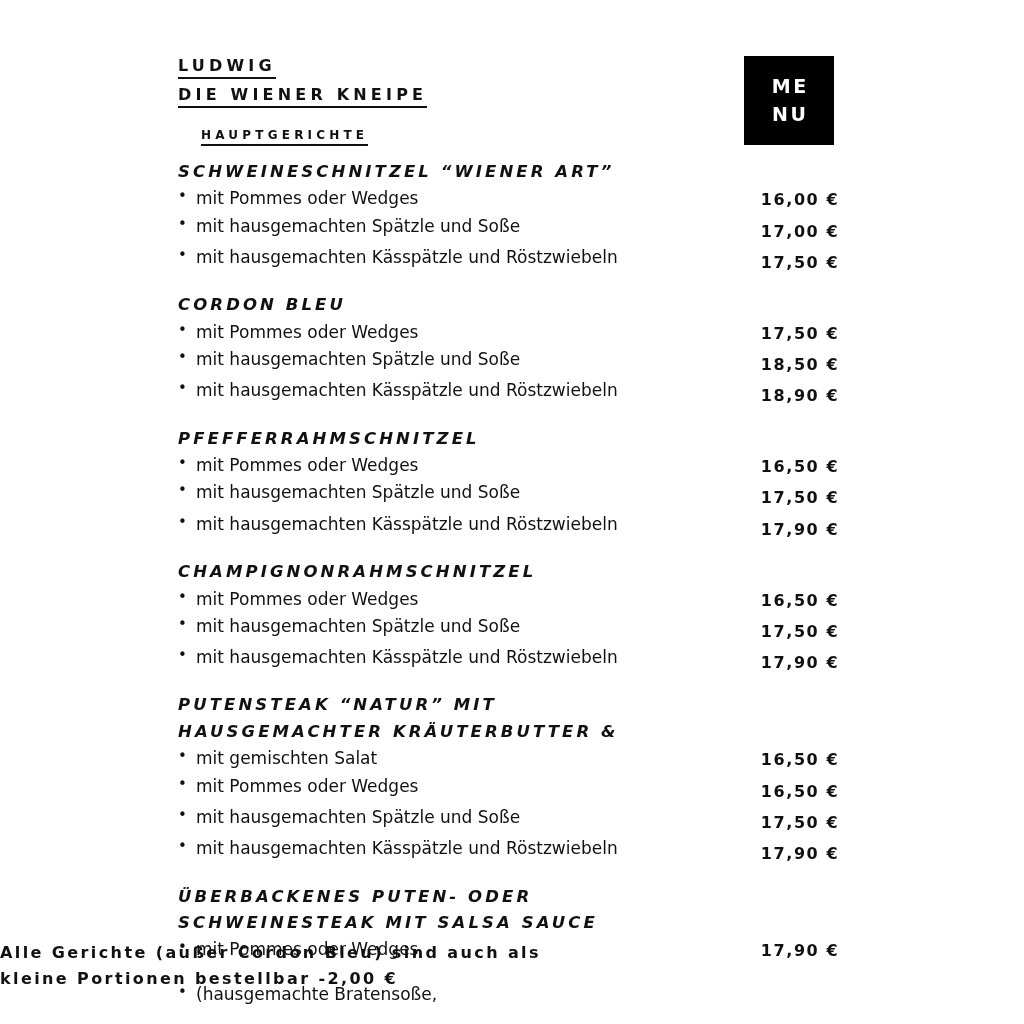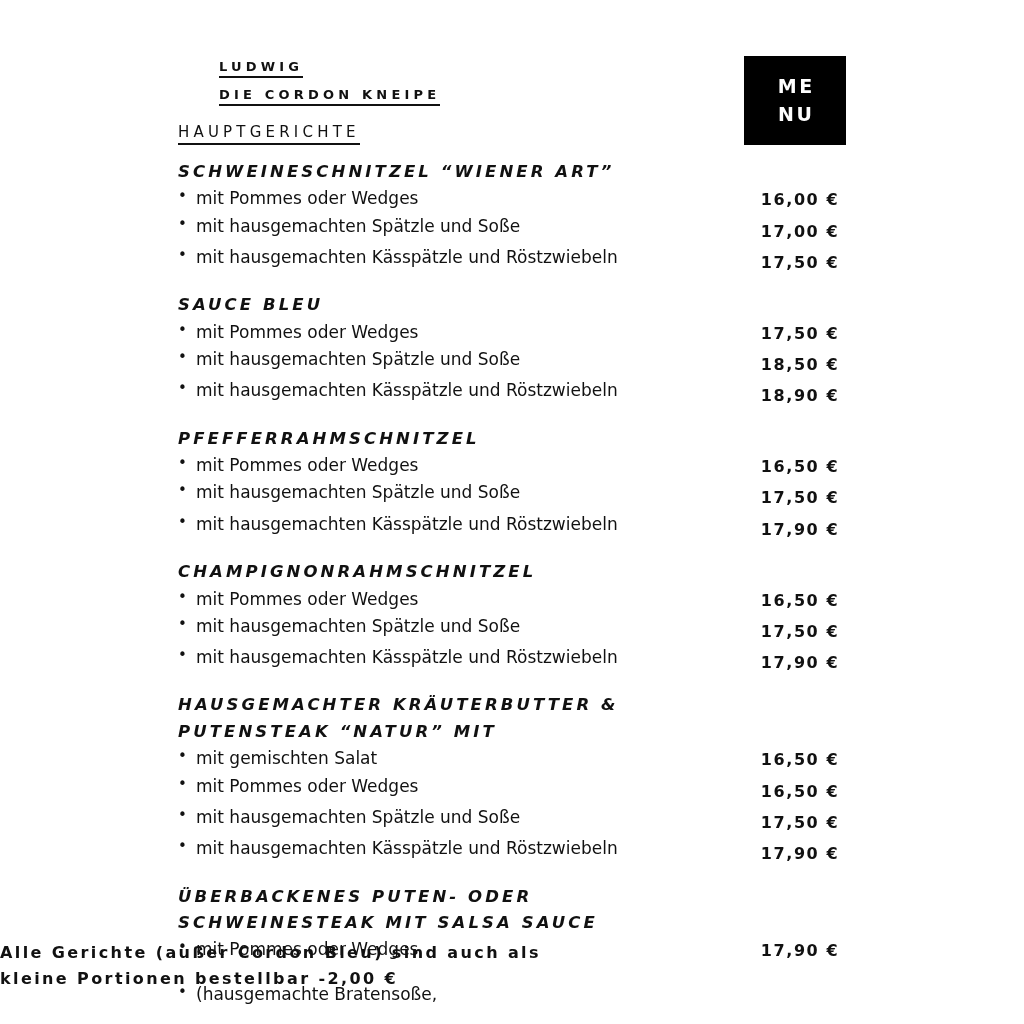--- a/index.html
+++ b/index.html
@@ -22,21 +22,21 @@
     height: 1024px;
     box-sizing: border-box;
     padding: 0;
   }
 
   
   .menu-badge {
     position: absolute;
     left: 744px;
     top: 56px;
-    width: 102px;
+    width: 90px;
     height: 89px;
     background: #000000;
     color: #ffffff;
     display: flex;
     flex-direction: column;
     align-items: center;
     justify-content: center;
     font-weight: 700;
     font-size: 19px;
     letter-spacing: 2.5px;
@@ -47,37 +47,37 @@
   
   .header {
     position: absolute;
     left: 178px;
     top: 56px;
     width: 540px;
   }
   .brand-line {
     display: inline-block;
     font-weight: 700;
-    font-size: 13px;
+    font-size: 16px;
     letter-spacing: 4.2px;
     border-bottom: 2.5px solid #111111;
     padding-bottom: 2px;
     margin-bottom: 6px;
     white-space: nowrap;
-    margin-left: 41px;
   }
   .brand-line.l2 { margin-bottom: 16px; }
   .section-head {
     display: inline-block;
-    font-weight: 400;
-    font-size: 15px;
+    font-weight: 700;
+    font-size: 12px;
     letter-spacing: 4.2px;
     border-bottom: 2.5px solid #111111;
     padding-bottom: 2px;
     white-space: nowrap;
+    margin-left: 23px;
   }
 
   
   .menu-body {
     position: absolute;
     left: 178px;
     top: 160px;
     width: 670px;
   }
 
@@ -159,42 +159,42 @@
 
 <div class="page">
 
   <div class="menu-badge">
     <span>ME</span>
     <span>NU</span>
   </div>
 
   <div class="header">
     <div><span class="brand-line">LUDWIG</span></div>
-    <div><span class="brand-line l2">DIE CORDON KNEIPE</span></div>
+    <div><span class="brand-line l2">DIE WIENER KNEIPE</span></div>
     <div><span class="section-head">HAUPTGERICHTE</span></div>
   </div>
 
   <div class="menu-body">
       <div class="group">
         <div class="group-title">SCHWEINESCHNITZEL “WIENER ART”</div>
         <div class="row">
           <div class="row-desc">mit Pommes oder Wedges</div>
           <div class="row-price tight">16,00 €</div>
         </div>
         <div class="row">
           <div class="row-desc">mit hausgemachten Spätzle und Soße</div>
           <div class="row-price">17,00 €</div>
         </div>
         <div class="row">
           <div class="row-desc">mit hausgemachten Kässpätzle und Röstzwiebeln</div>
           <div class="row-price">17,50 €</div>
         </div>
       </div>
       <div class="group">
-        <div class="group-title">SAUCE BLEU</div>
+        <div class="group-title">CORDON BLEU</div>
         <div class="row">
           <div class="row-desc">mit Pommes oder Wedges</div>
           <div class="row-price tight">17,50 €</div>
         </div>
         <div class="row">
           <div class="row-desc">mit hausgemachten Spätzle und Soße</div>
           <div class="row-price">18,50 €</div>
         </div>
         <div class="row">
           <div class="row-desc">mit hausgemachten Kässpätzle und Röstzwiebeln</div>
@@ -225,22 +225,22 @@
         <div class="row">
           <div class="row-desc">mit hausgemachten Spätzle und Soße</div>
           <div class="row-price">17,50 €</div>
         </div>
         <div class="row">
           <div class="row-desc">mit hausgemachten Kässpätzle und Röstzwiebeln</div>
           <div class="row-price">17,90 €</div>
         </div>
       </div>
       <div class="group">
+        <div class="group-title">PUTENSTEAK “NATUR” MIT</div>
         <div class="group-title">HAUSGEMACHTER KRÄUTERBUTTER &amp;</div>
-        <div class="group-title">PUTENSTEAK “NATUR” MIT</div>
         <div class="row">
           <div class="row-desc">mit gemischten Salat</div>
           <div class="row-price tight">16,50 €</div>
         </div>
         <div class="row">
           <div class="row-desc">mit Pommes oder Wedges</div>
           <div class="row-price">16,50 €</div>
         </div>
         <div class="row">
           <div class="row-desc">mit hausgemachten Spätzle und Soße</div>

